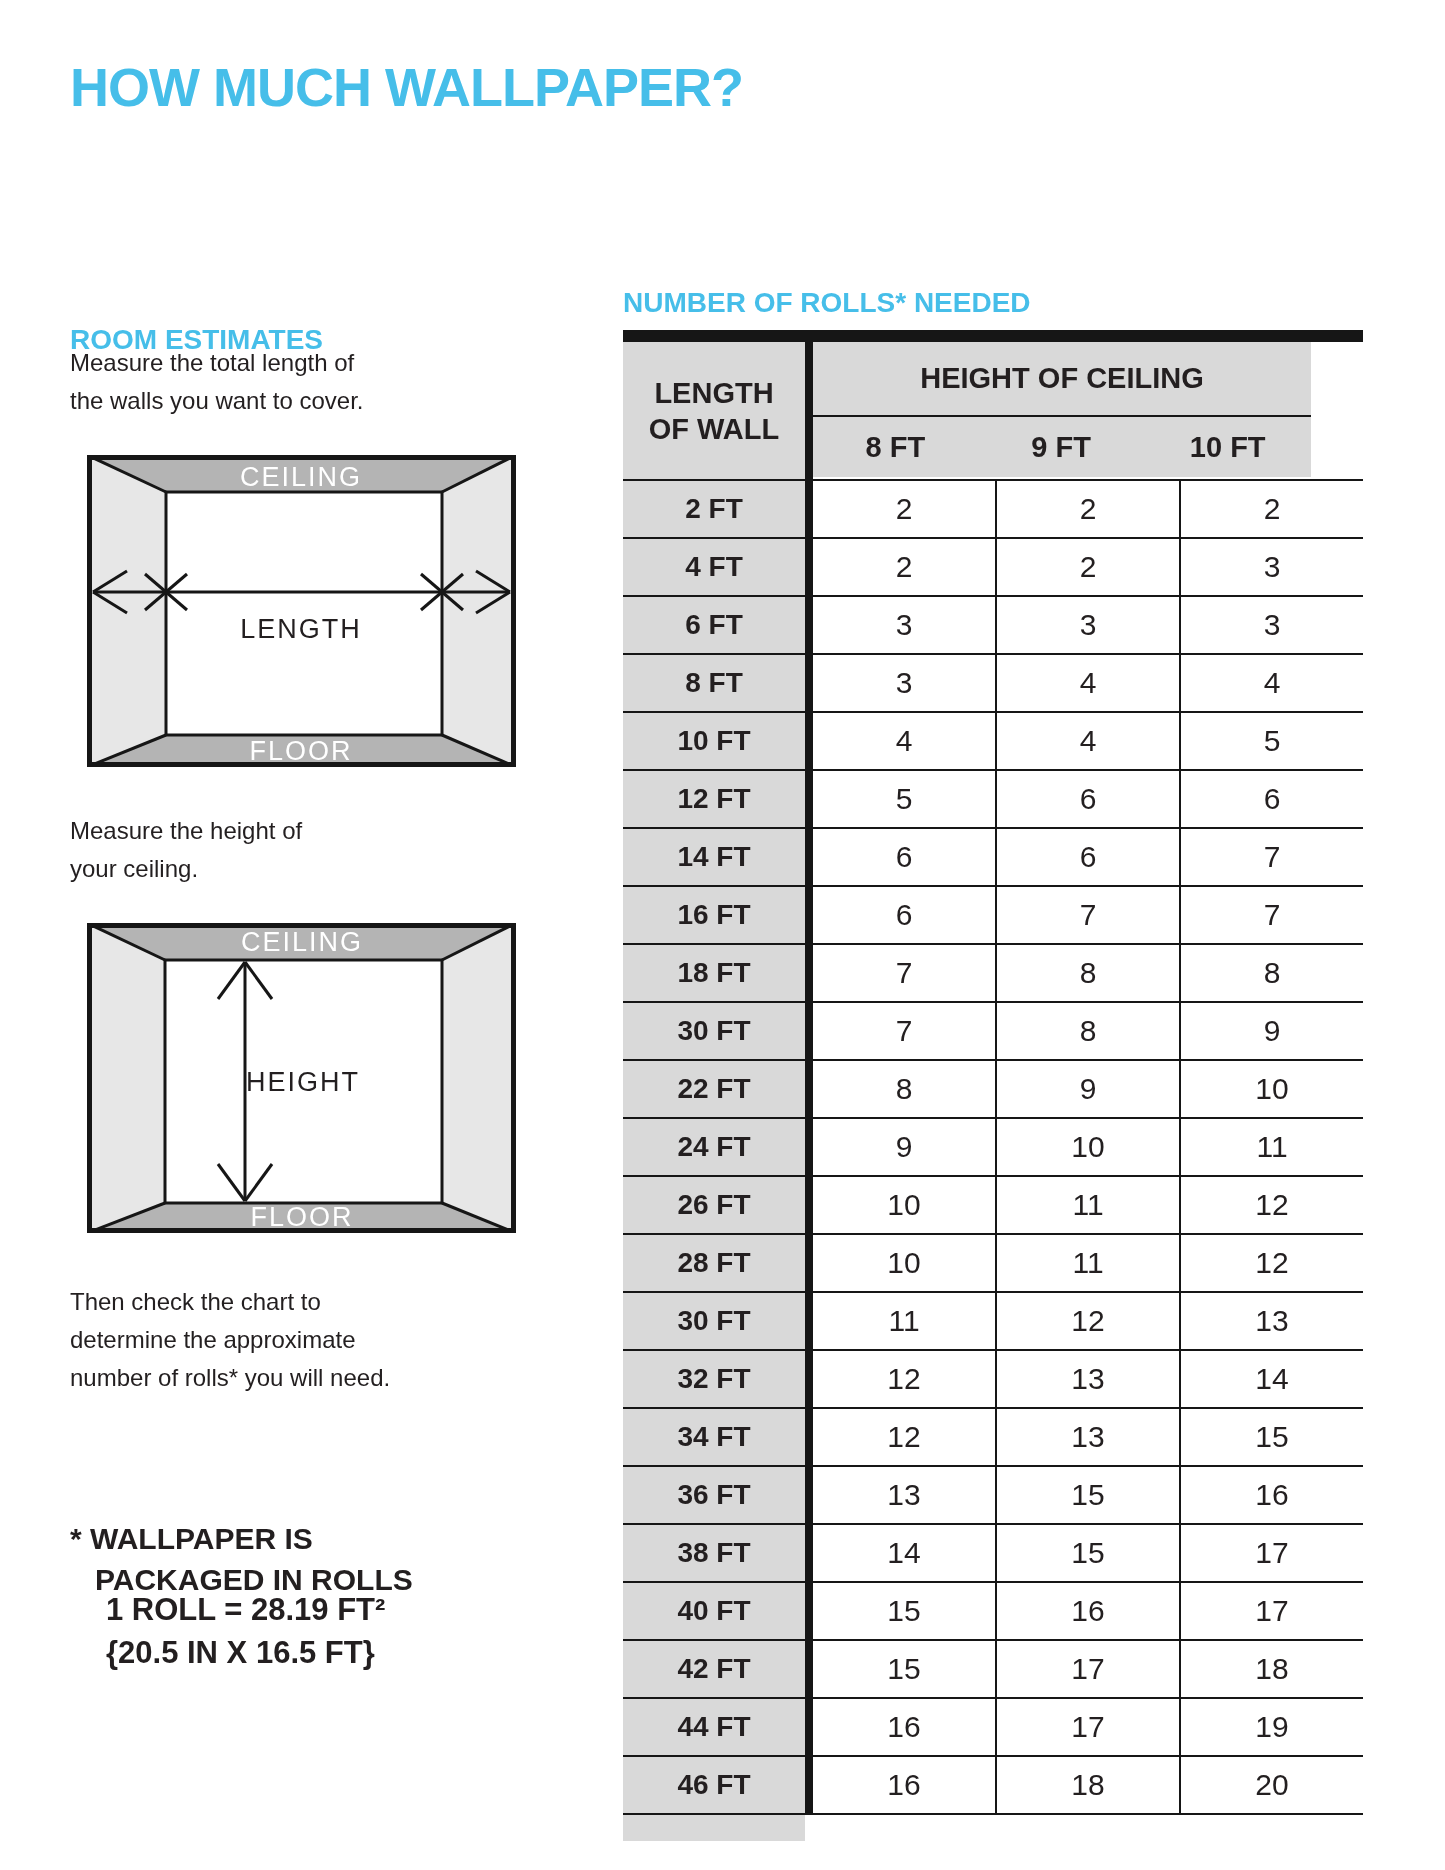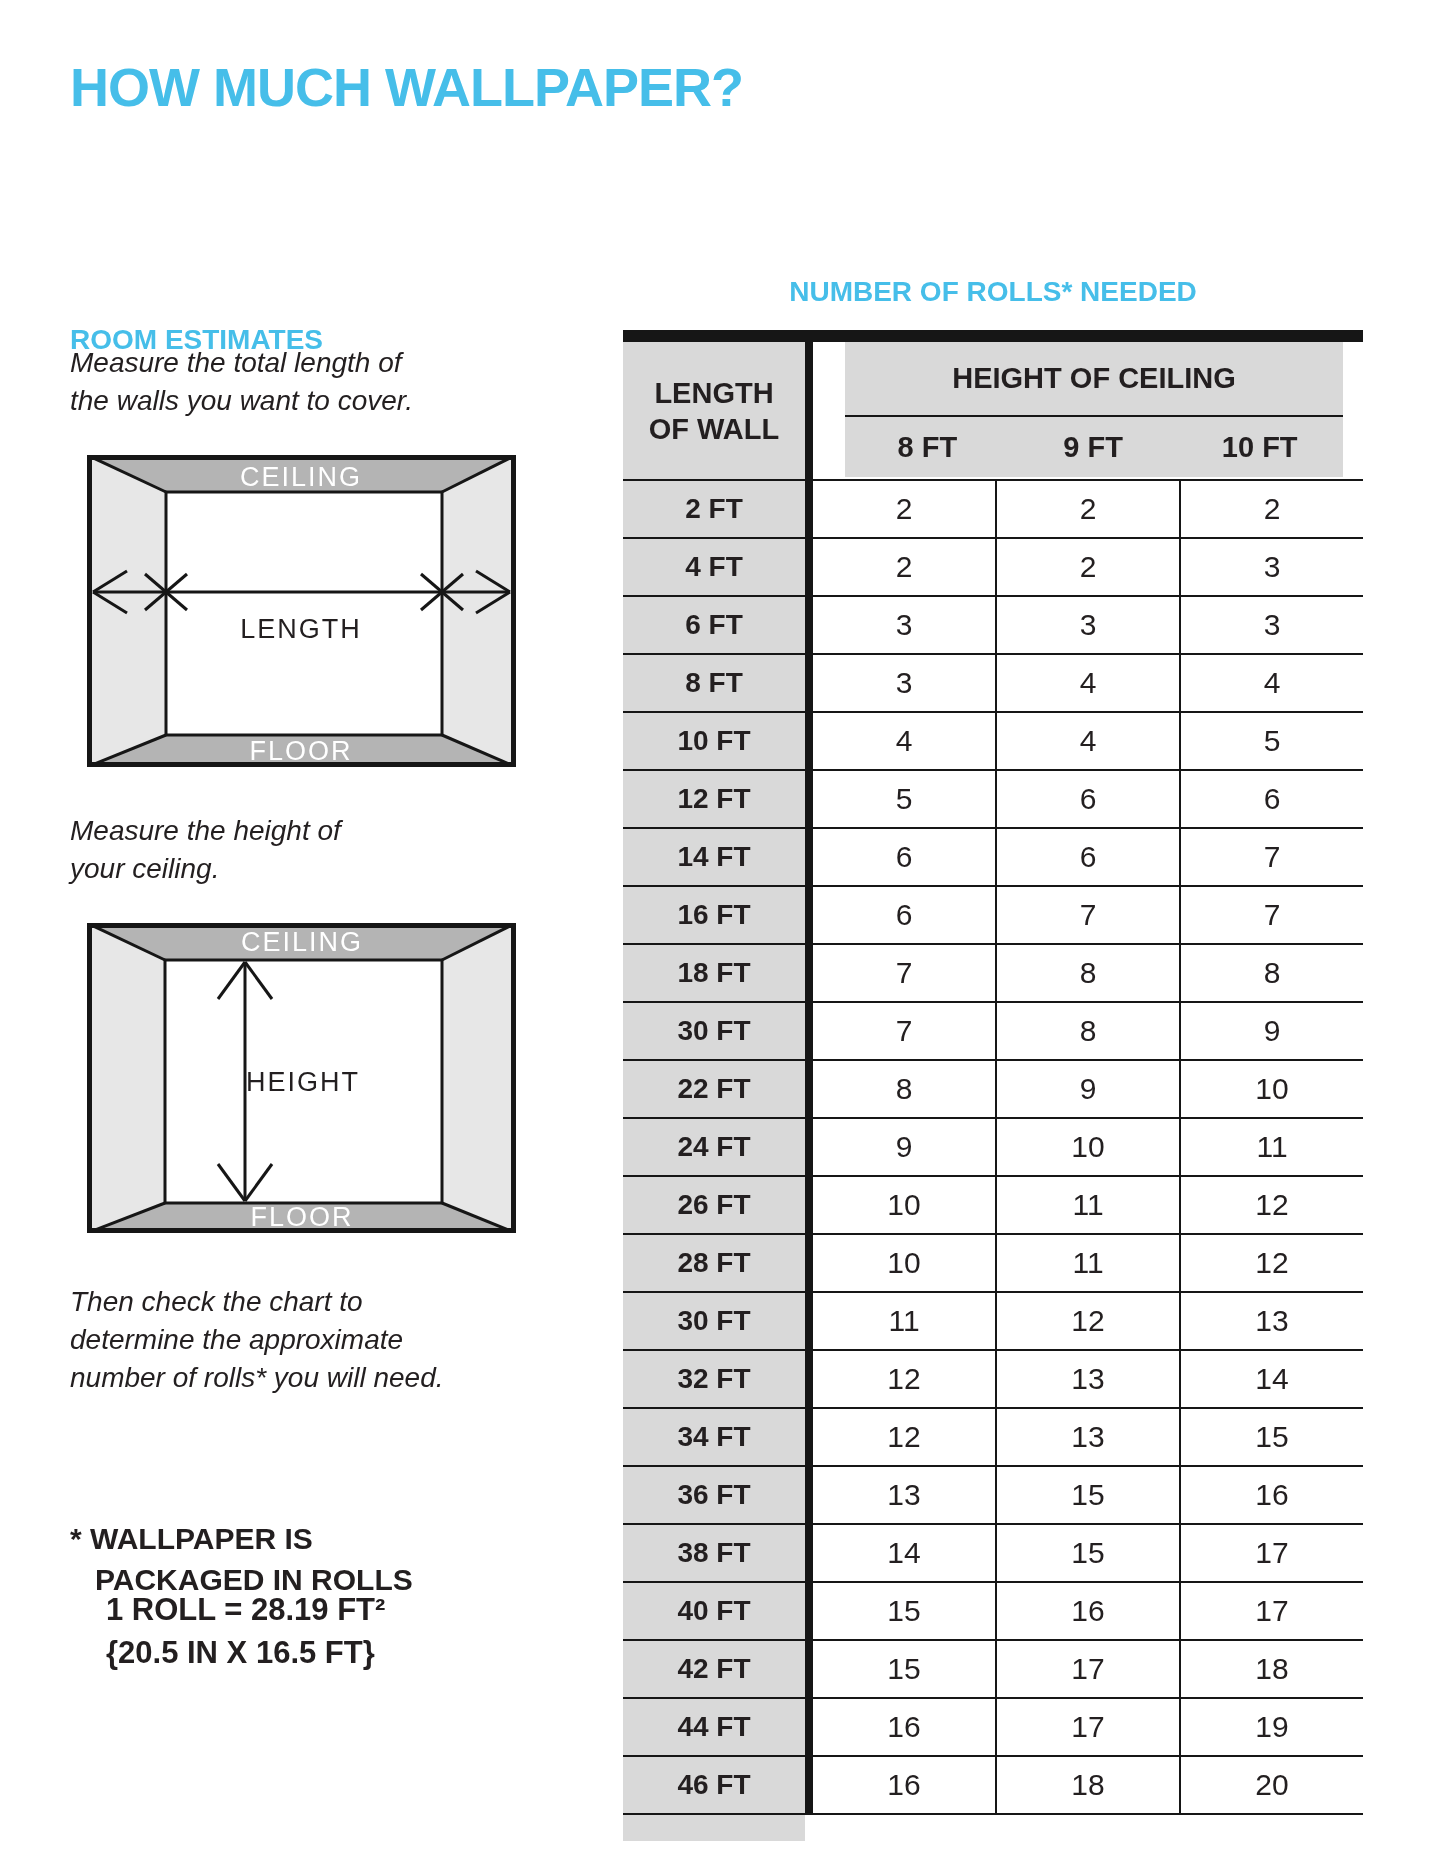--- a/index.html
+++ b/index.html
@@ -12,24 +12,24 @@
   .page-title {
     position:absolute; left:70px; top:56px;
     font-size:54px; font-weight:bold; letter-spacing:-1px; color:var(--accent);
     white-space:nowrap;
   }
   .section-heading {
     position:absolute; font-size:28px; font-weight:bold; color:var(--accent);
     letter-spacing:0px; white-space:nowrap;
   }
   #room-estimates-heading { left:70px; top:288px;margin-top:36px; }
-  #rolls-needed-heading { left:623px; top:276px; width:740px; text-align:center; }
+  #rolls-needed-heading { left:623px; top:287px; width:740px; text-align:left; }
   .para {
-    position:absolute; left:70px; font-size:28px; line-height:38px;
-    color:var(--ink); white-space:pre-line;font-style:italic;
+    position:absolute; left:70px; font-size:24px; line-height:38px;
+    color:var(--ink); white-space:pre-line;
   }
   #instruction-1 { top:344px; }
   #instruction-2 { top:812px; }
   #instruction-3 { top:1283px; }
   #rolls-footnote {
     position:absolute; left:70px; top:1486px; font-size:30px; font-weight:bold;
     line-height:41px; white-space:pre-line; padding-left:25px; text-indent:-25px;margin-top:32px;
   }
   #roll-size-spec {
     position:absolute; left:70px; top:1588px; font-size:31px; font-weight:bold;
@@ -42,21 +42,21 @@
   
   #rolls-table { position:absolute; left:623px; top:330px; width:740px; }
   .t-topbar { height:12px; background:var(--line); }
   .t-header { display:flex; border-bottom:2px solid var(--line); }
   .t-rowhead {
     width:182px; height:137px; background:var(--cellgray);
     border-right:8px solid var(--line);
     display:flex; align-items:center; justify-content:center; text-align:center;
     font-weight:bold; font-size:29px; line-height:36px; white-space:pre-line;
   }
-  .t-headright { width:498px;padding-left:32px; }
+  .t-headright { width:498px; }
   .t-grouphead {
     height:73px; background:var(--cellgray); border-bottom:2px solid var(--line);
     display:flex; align-items:center; justify-content:center;
     font-weight:bold; font-size:29px;
   }
   .t-subhead { height:60px; background:var(--cellgray); display:flex; }
   .t-subhead .t-hcell {
     display:flex; align-items:center; justify-content:center;
     font-weight:bold; font-size:29px;
   }

